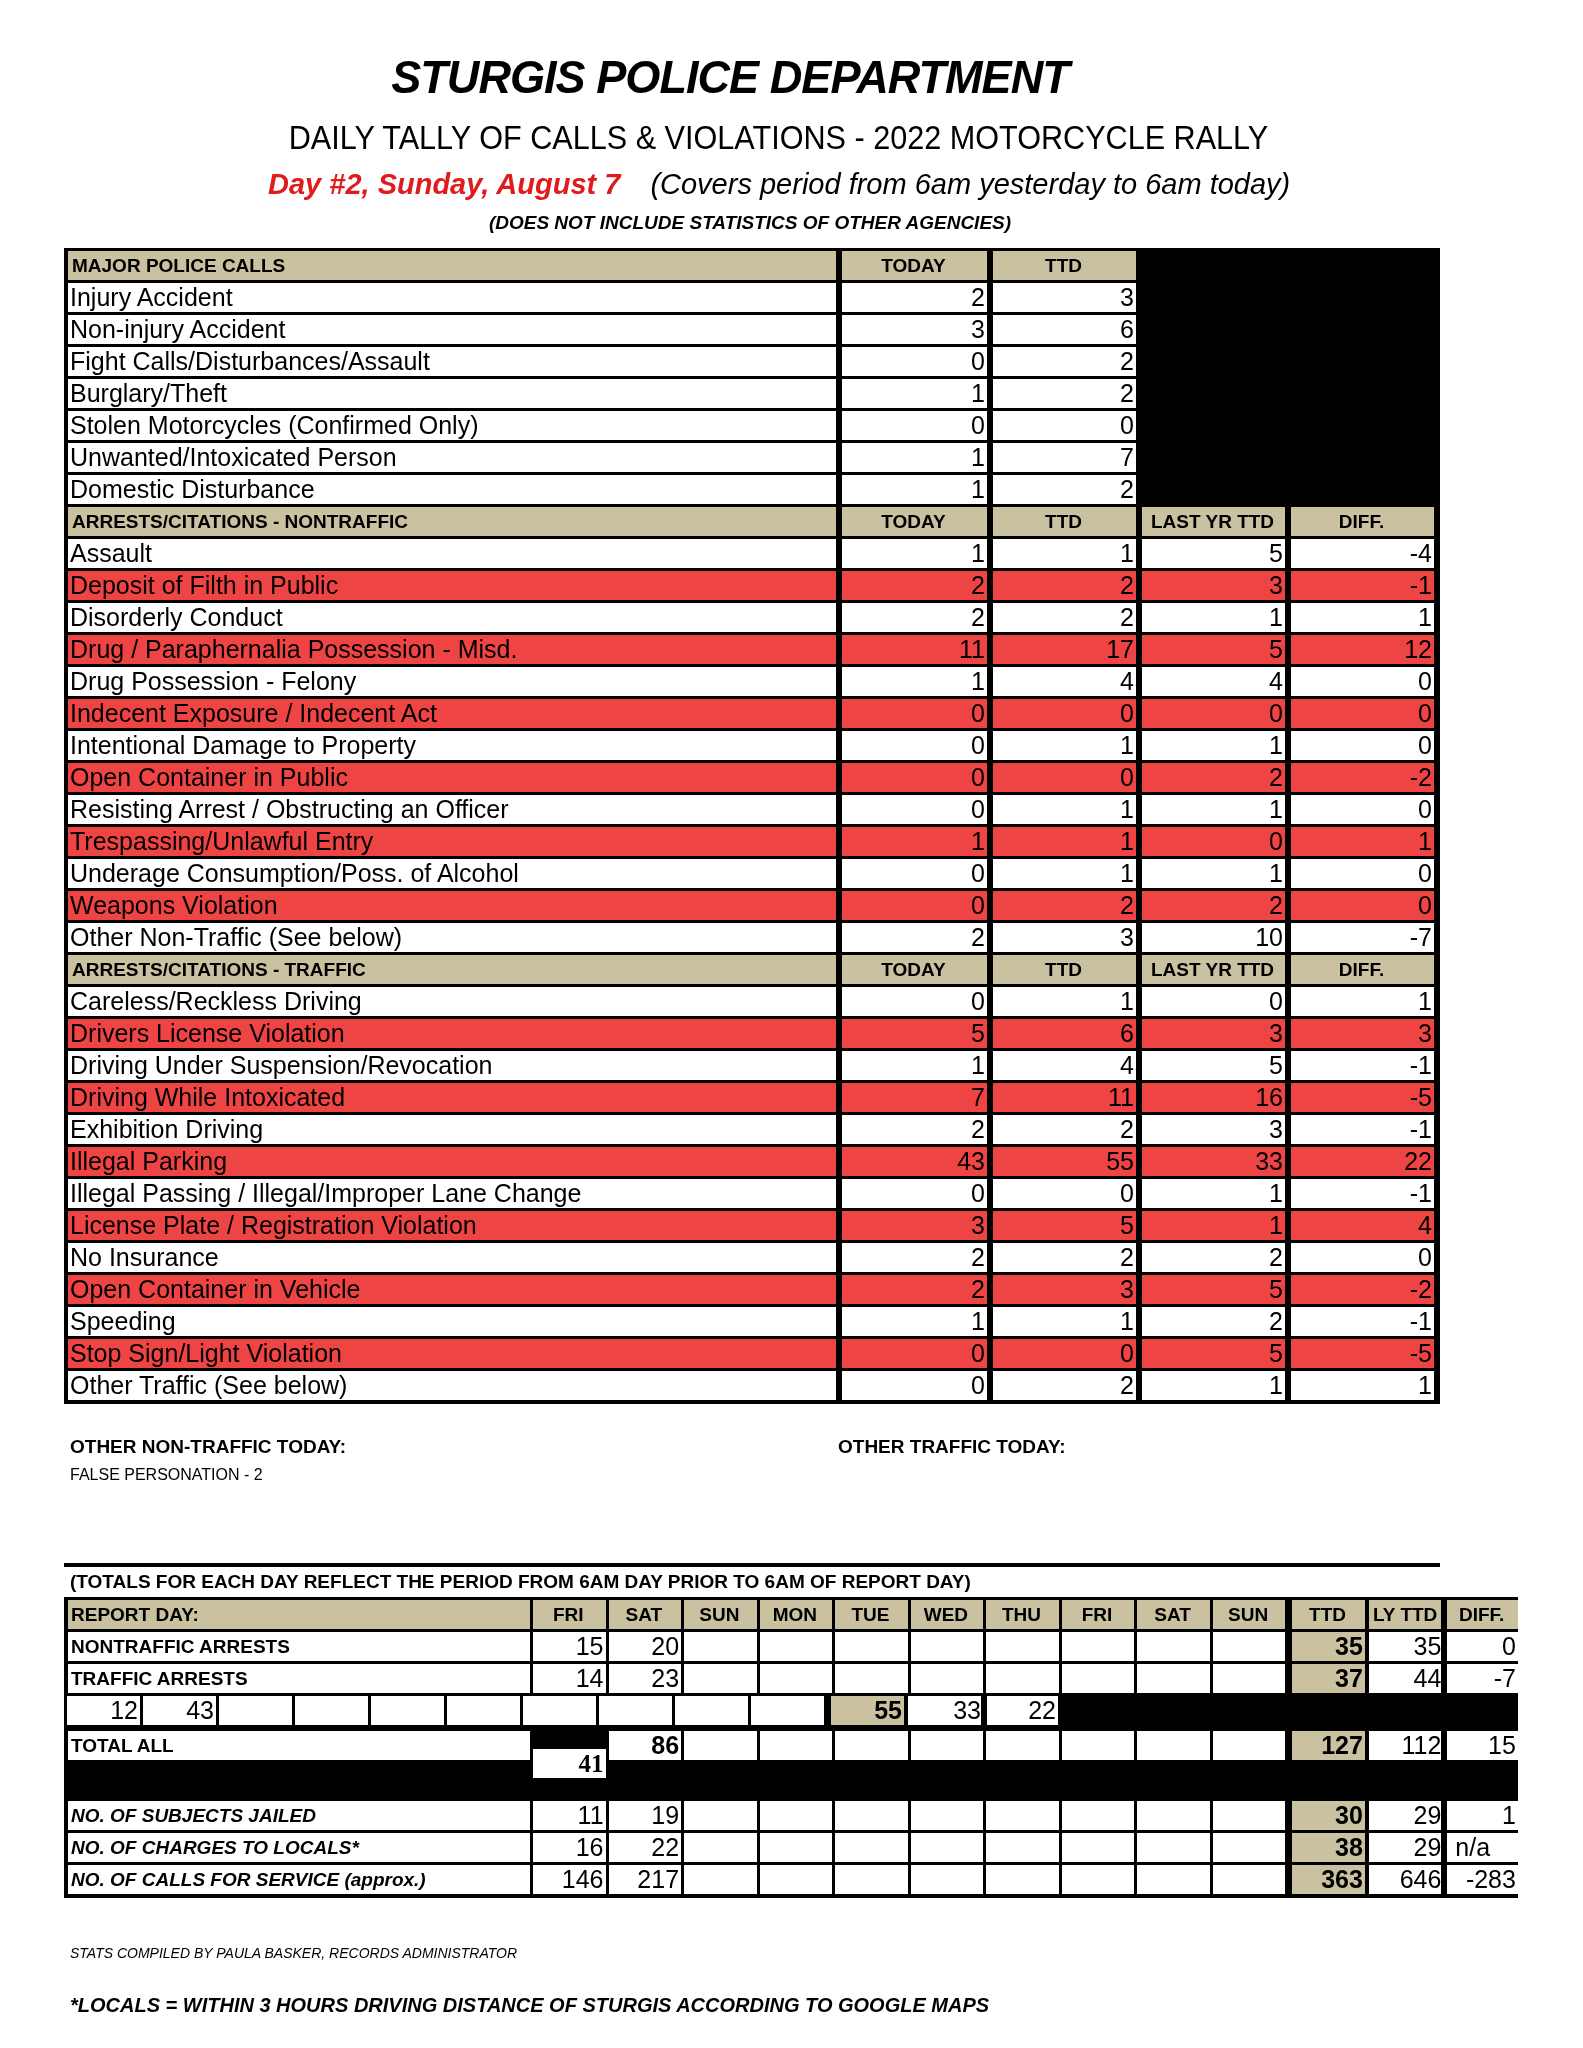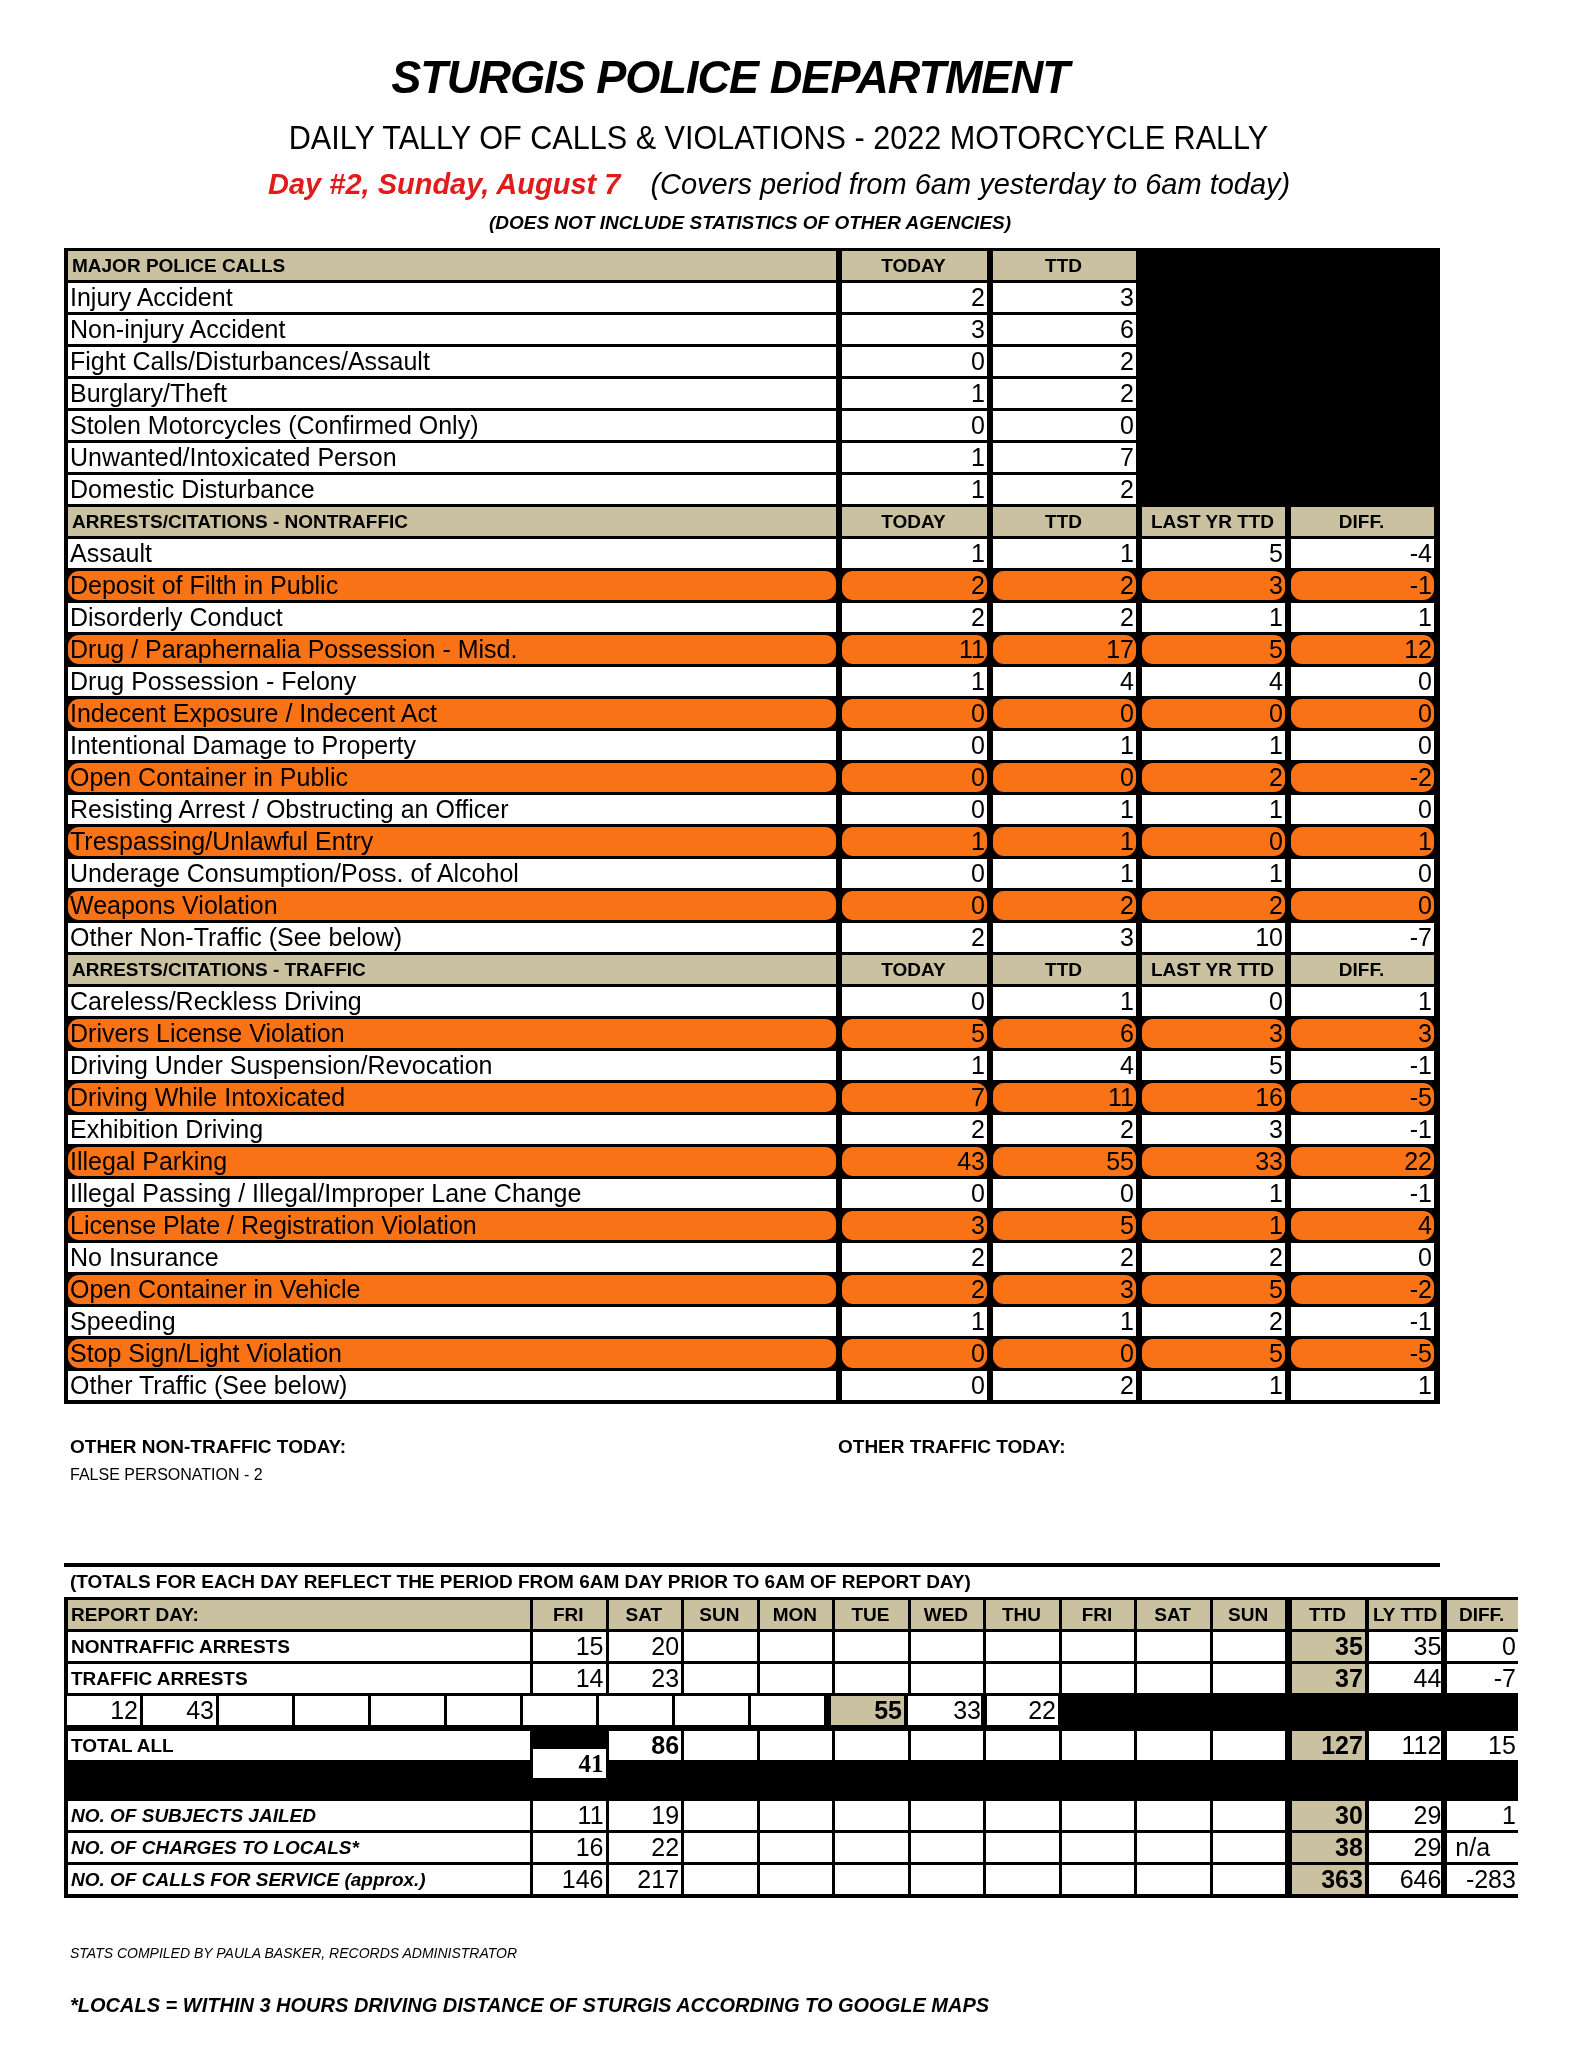--- a/index.html
+++ b/index.html
@@ -17,21 +17,21 @@
   .c-label { width:768px; margin-left:4px; padding-left:2px; }
   .c-num { width:145px; margin-left:6px; text-align:right; padding-right:2px; }
   .c-today { width:145px; margin-left:6px; }
   .c-ttd { width:143px; margin-left:6px; }
   .c-ly { width:143px; margin-left:6px; }
   .c-diff { width:143px; margin-left:6px; }
   .hdr .cell { background:#c9c1a0; font-size:19px; font-weight:bold; }
   .hdr .c-label { padding-left:4px; }
   .hdr .c-num { text-align:center; }
   .w { background:#ffffff; }
-  .b { background:#f97316;border-radius:11px; }
+  .b { background:#ef4444; }
 
   .other-nt { position:absolute; left:70px; top:1436px; font-size:19px; font-weight:bold; }
   .other-nt-val { position:absolute; left:70px; top:1466px; font-size:16px; }
   .other-t { position:absolute; left:838px; top:1436px; font-size:19px; font-weight:bold; }
   .sep-line { position:absolute; left:64px; top:1563px; width:1376px; height:4px; background:#000; }
   .totals-note { position:absolute; left:70px; top:1571px; font-size:19px; font-weight:bold; }
 
   .sum { position:absolute; left:64px; top:1597px; width:1454px; background:#000; padding-bottom:4px; }
   .srow { display:flex; height:32px; }
   .scell { box-sizing:border-box; height:29px; margin-top:3px; font-size:23px; line-height:29px; white-space:nowrap; overflow:hidden; }

